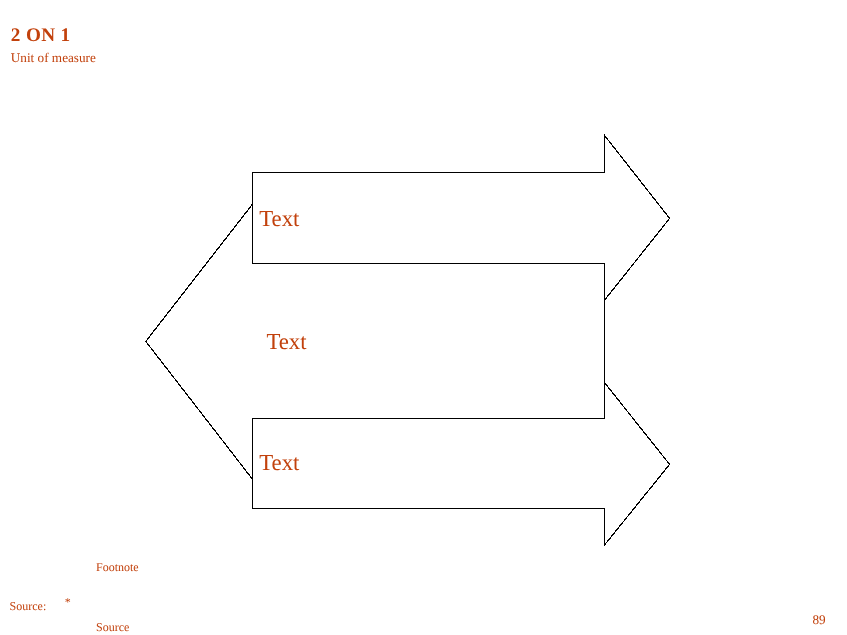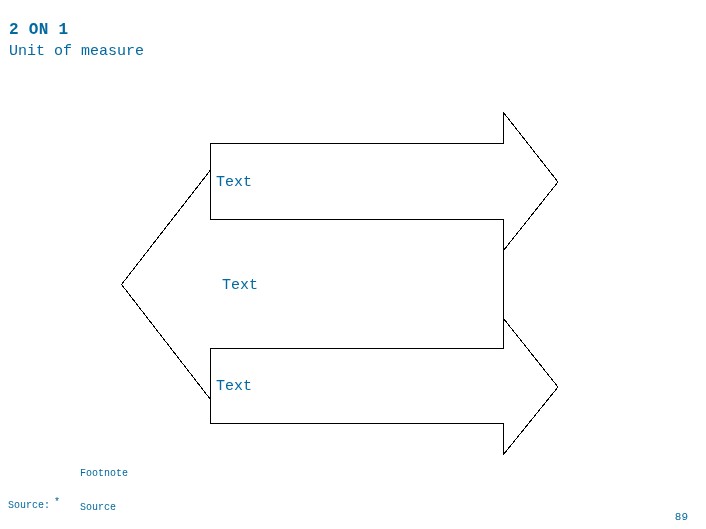--- a/index.html
+++ b/index.html
@@ -5,59 +5,59 @@
   html, body {
     margin: 0;
     padding: 0;
     background: #ffffff;
   }
   .slide {
     position: relative;
     width: 706px;
     height: 529px;
     background: #ffffff;
-    font-family: Liberation Mono, monospace;
-    color: #0369a1;
+    font-family: Liberation Serif, serif;
+    color: #c2410c;
     overflow: hidden;
   }
   .abs { position: absolute; white-space: nowrap; }
   .slide-title {
     left: 9px; top: 21px;
     font-size: 16px;
     font-weight: bold;
     letter-spacing: 0.3px;
   }
   .slide-subtitle {
     left: 9px; top: 43px;
-    font-size: 15px;
+    font-size: 11px;
     font-weight: normal;
   }
   .diagram-svg {
     position: absolute;
     left: 0; top: 0;
     width: 706px;
     height: 529px;
   }
   .arrow-shape {
     fill: #ffffff;
     stroke: #000000;
     stroke-width: 1;
   }
   .arrow-label {
-    font-size: 15px;
+    font-size: 19px;
     line-height: 17px;
   }
   .arrow-label-top    { left: 216px; top: 174px; }
   .arrow-label-middle { left: 222px; top: 277px; }
   .arrow-label-bottom { left: 216px; top: 378px; }
   .footer-text { font-size: 10px; line-height: 12px; }
   .footnote-marker { left: 54px;  top: 497px; }
   .footnote-text   { left: 80px;  top: 468px; }
   .source-label    { left: 8px;   top: 500px; }
-  .source-text     { left: 80px;  top: 502px; }
+  .source-text     { left: 80px;  top: 518px; }
   .page-number {
     right: 18px; top: 511px;
     font-size: 11px;
     line-height: 13px;
     margin-left: 27px;
   }
 </style>
 </head>
 <body>
 

